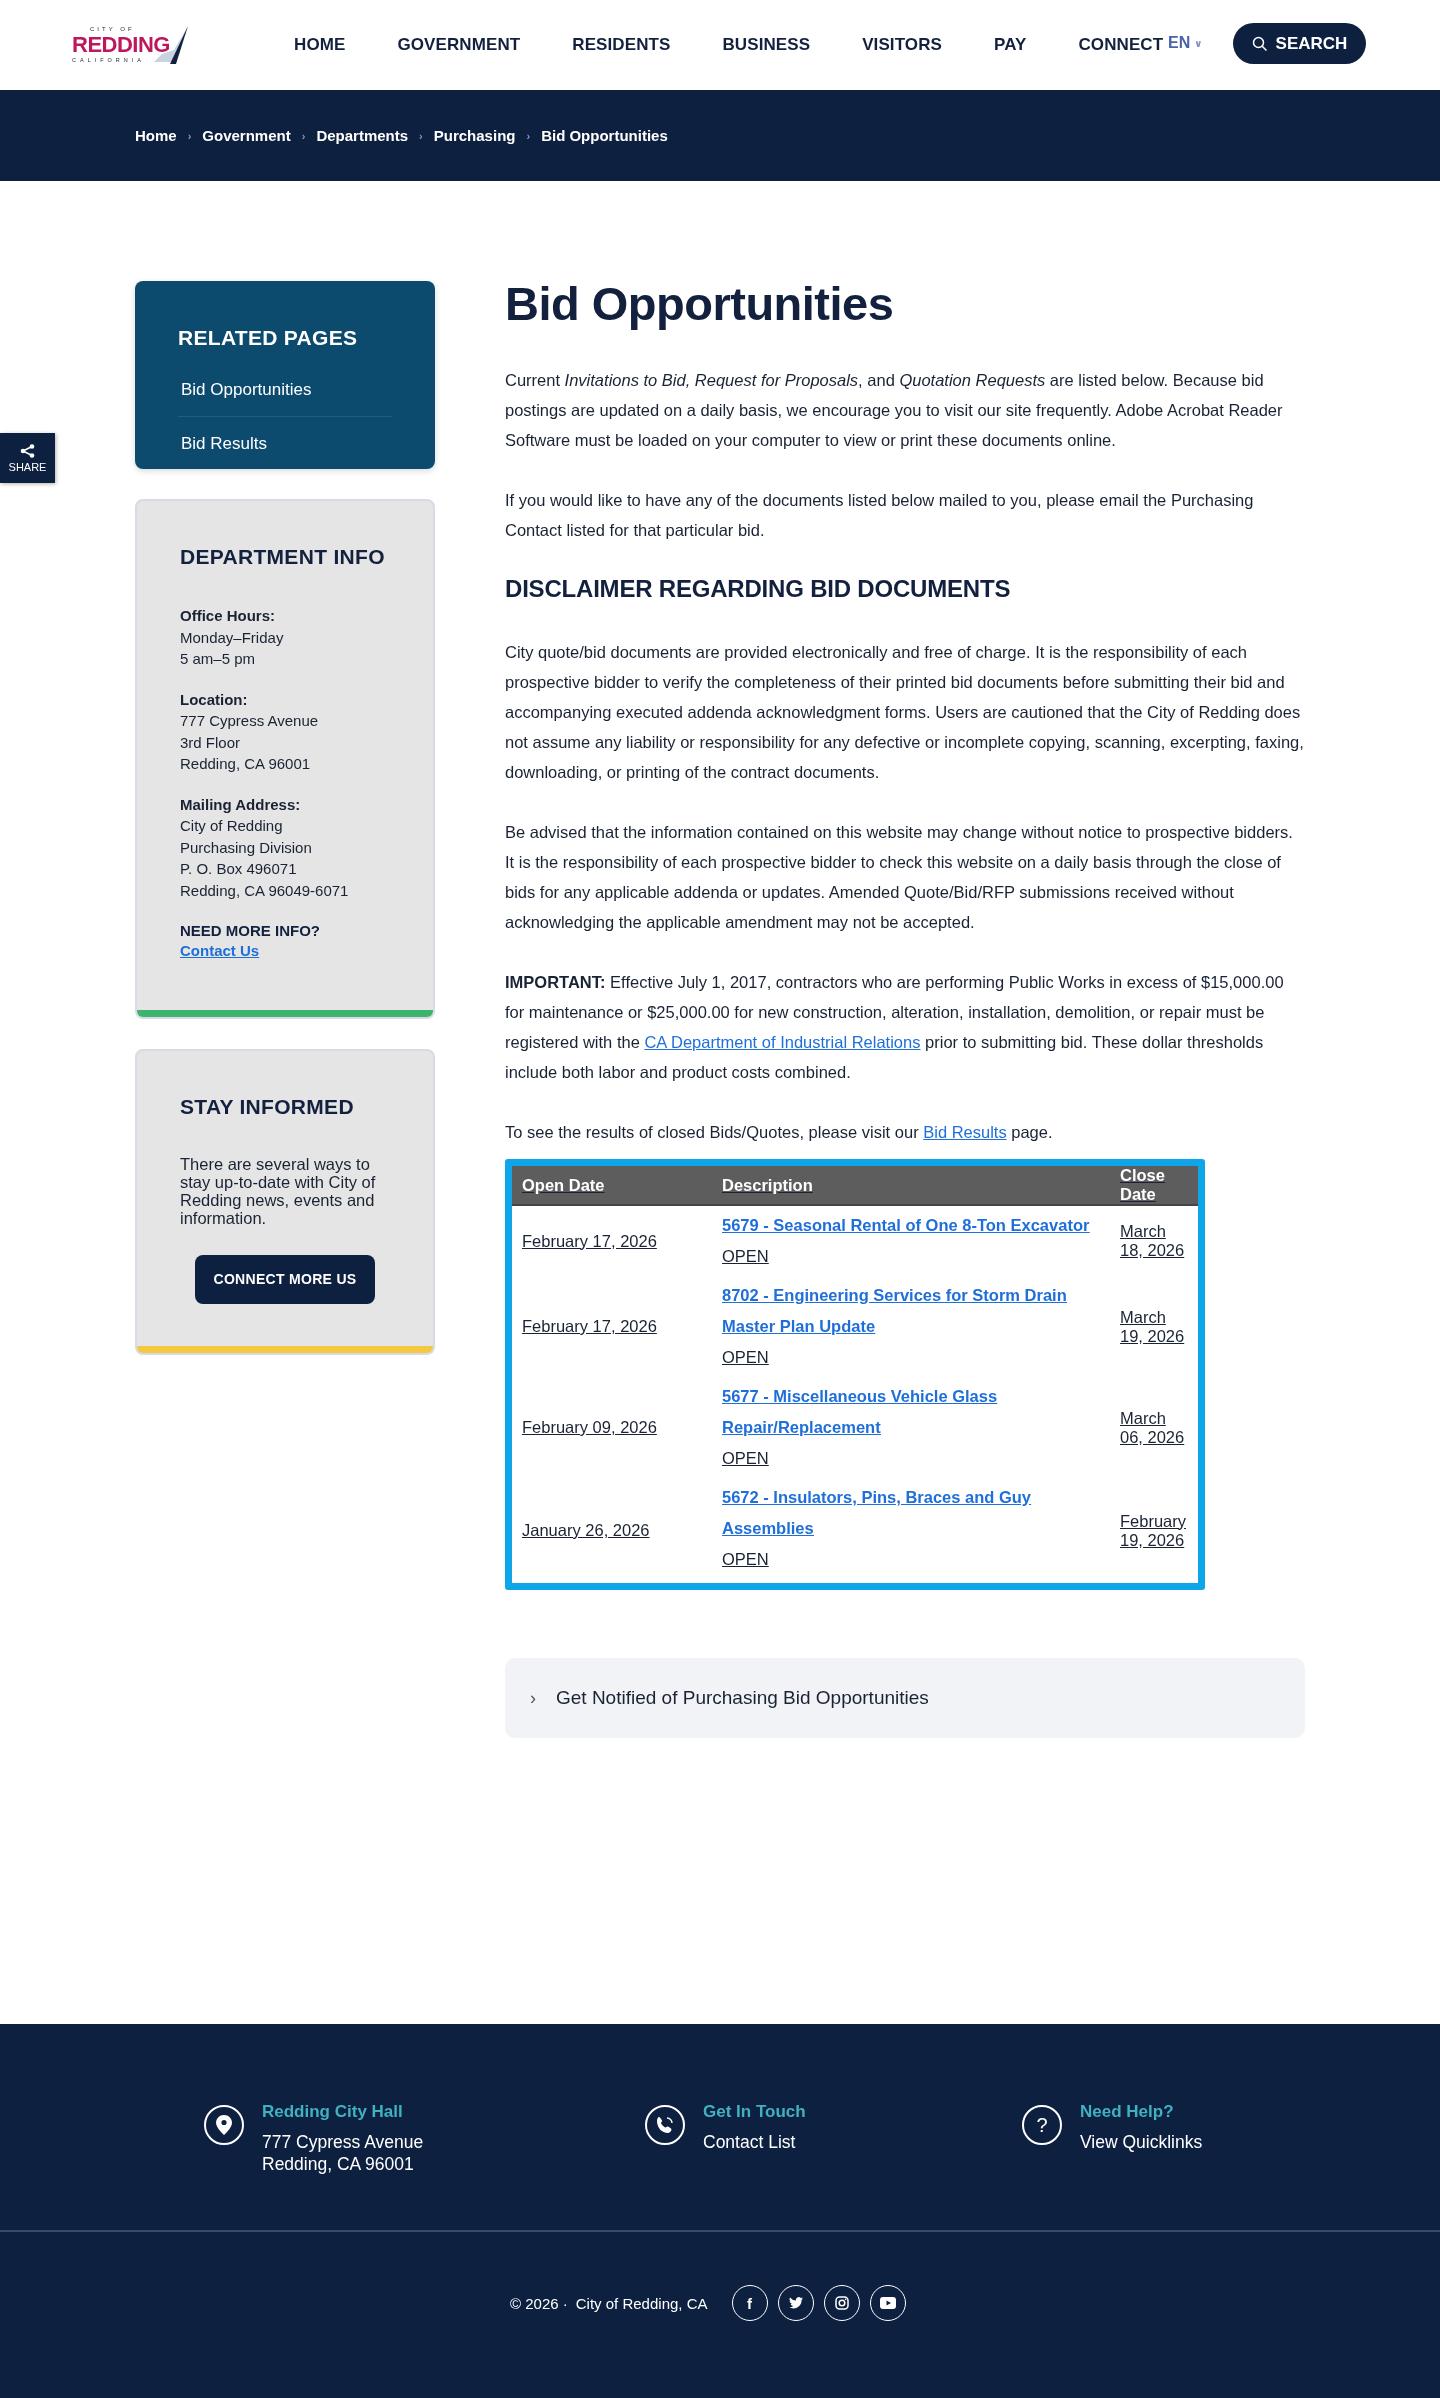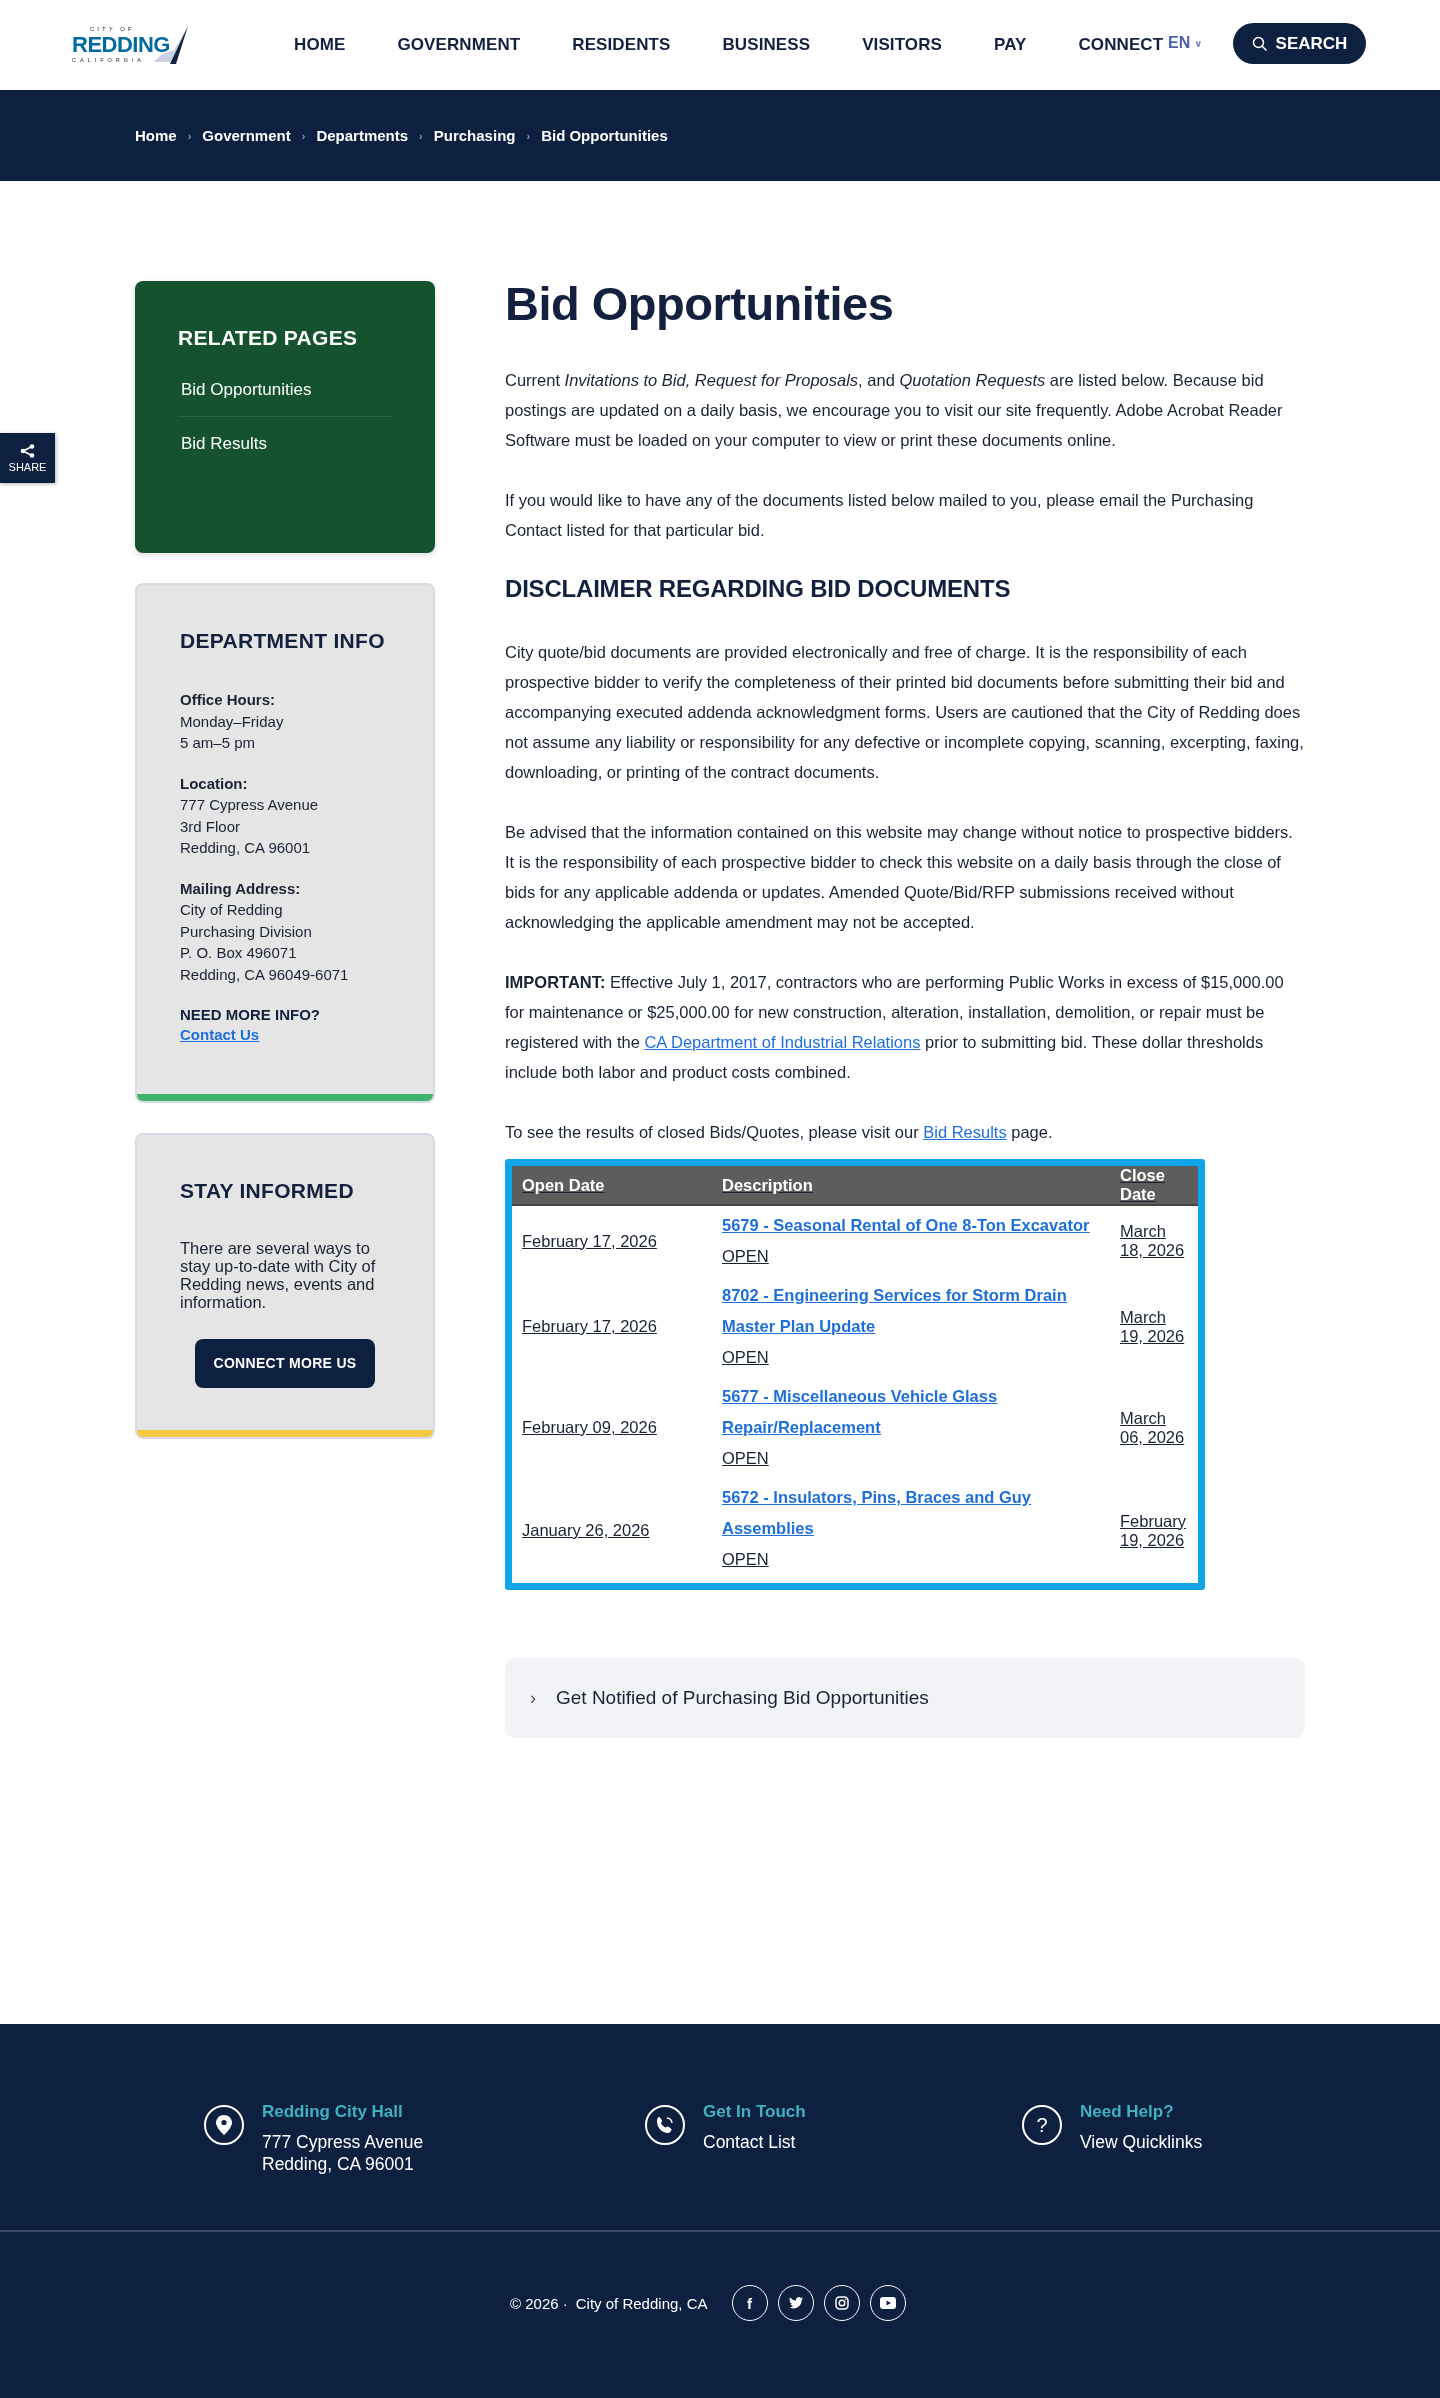--- a/index.html
+++ b/index.html
@@ -4,39 +4,39 @@
 <style>
   * { box-sizing: border-box; margin: 0; padding: 0; }
   html, body { width: 1440px; background: #ffffff; }
   body { font-family: "Liberation Sans", "DejaVu Sans", sans-serif; color: #1a2334; }
   a { color: inherit; text-decoration: none; }
 
   
   .header { height: 90px; background: #fff; position: relative; }
   .logo { position: absolute; left: 70px; top: 24px; width: 120px; height: 40px; }
   .logo .city-of { position: absolute; left: 20px; top: 2px; font-size: 6px; letter-spacing: 3px; color: #1a2334; }
-  .logo .redding { position: absolute; left: 2px; top: 8px; font-size: 22px; font-weight: bold; color: #0369a1; letter-spacing: -0.5px; }
+  .logo .redding { position: absolute; left: 2px; top: 8px; font-size: 22px; font-weight: bold; color: #be185d; letter-spacing: -0.5px; }
   .logo .california { position: absolute; left: 2px; top: 33px; font-size: 5.5px; letter-spacing: 4px; color: #1a2334; }
   .logo svg { position: absolute; left: 74px; top: 0; }
   .nav { position: absolute; left: 268px; top: 0; height: 90px; display: flex; align-items: center; }
   .nav-item { font-size: 17px; font-weight: bold; color: #13213f; margin: 0 26px; letter-spacing: 0.1px; }
   .lang { position: absolute; left: 1168px; top: 34px; font-size: 16px; font-weight: bold; color: #4a63a8; display: flex; align-items: center; gap: 4px; }
   .lang .chev { font-size: 10px; color: #7a8bbd; }
   .search-btn { position: absolute; left: 1233px; top: 23px; width: 133px; height: 41px; border-radius: 21px; background: #0e2040; color: #fff; display: flex; align-items: center; justify-content: center; gap: 8px; font-size: 17px; font-weight: bold; }
 
   
   .crumb-band { height: 91px; background: #0e2040; display: flex; align-items: center; padding-left: 135px; }
   .crumb { display: flex; align-items: center; font-size: 15px; font-weight: bold; color: #fff; }
   .crumb .sep { color: #8a98b8; font-size: 11px; margin: 0 11px; }
 
   
   .page { position: relative; height: 1843px; }
   .sidebar { position: absolute; left: 135px; top: 100px; width: 300px; }
 
-  .related { background: #14532d; border-radius: 8px; padding: 45px 43px 30px; height: 272px; box-shadow: 0 2px 6px rgba(0,0,0,0.15); }
+  .related { background: #0c4a6e; border-radius: 8px; padding: 45px 43px 30px; height: 188px; box-shadow: 0 2px 6px rgba(0,0,0,0.15); }
   .related h3 { color: #fff; font-size: 21px; font-weight: bold; margin-bottom: 30px; letter-spacing: 0.3px; }
   .related .link { display: block; color: #fff; font-size: 17px; padding: 0 3px; }
   .related .link.first { padding-bottom: 16px; border-bottom: 1px solid rgba(255,255,255,0.1); margin-bottom: 17px; }
 
   .card { background: #e5e5e5; border: 2px solid #d8dbe6; border-radius: 8px; margin-top: 30px; padding: 44px 43px 36px; position: relative; overflow: hidden; }
   .card .bar { position: absolute; left: 0; right: 0; bottom: 0; height: 7px; }
   .card h3 { font-size: 21px; font-weight: bold; color: #13213f; margin-bottom: 36px; letter-spacing: 0.3px; }
   .dept { height: 520px; }
   .dept .block { font-size: 15px; line-height: 21.5px; color: #1a2334; margin-bottom: 19px; }
   .dept .block b { display: block; font-weight: bold; }

